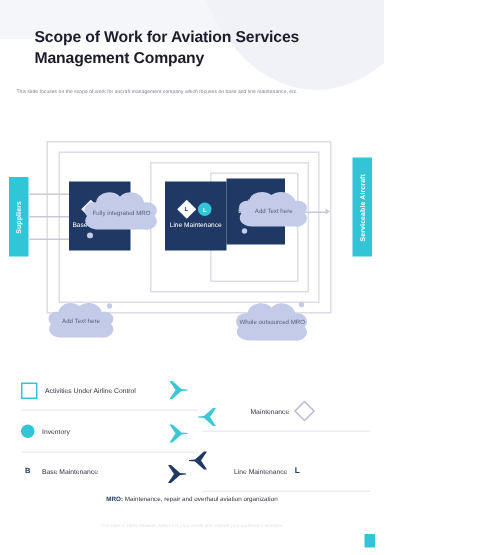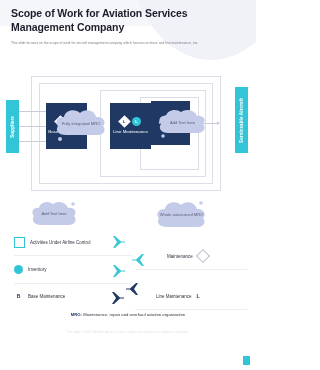--- a/index.html
+++ b/index.html
@@ -16,21 +16,21 @@
   }
   .bg-arc2{
     position:absolute;top:0;left:0;width:256px;height:26px;
     background:#f5f6fa;z-index:0;
   }
 
   
   .header{position:relative;z-index:3;padding:7px 11px 0 11px;}
   .title{
     font-size:10.5px;font-weight:bold;color:#1c1c2b;
-    line-height:1.32;letter-spacing:-0.1px;margin:0;
+    line-height:1.32;letter-spacing:-0.1px;margin:12px;
   }
   .subtitle{
     font-size:3.3px;color:#7b7b88;line-height:1.3;
     margin:6px 0 0 0;letter-spacing:0.05px;
   }
 
   
   .diagram{position:relative;z-index:2;width:256px;height:175px;}
 
   .frame{position:absolute;border:1px solid #dcdde6;background:transparent;}

